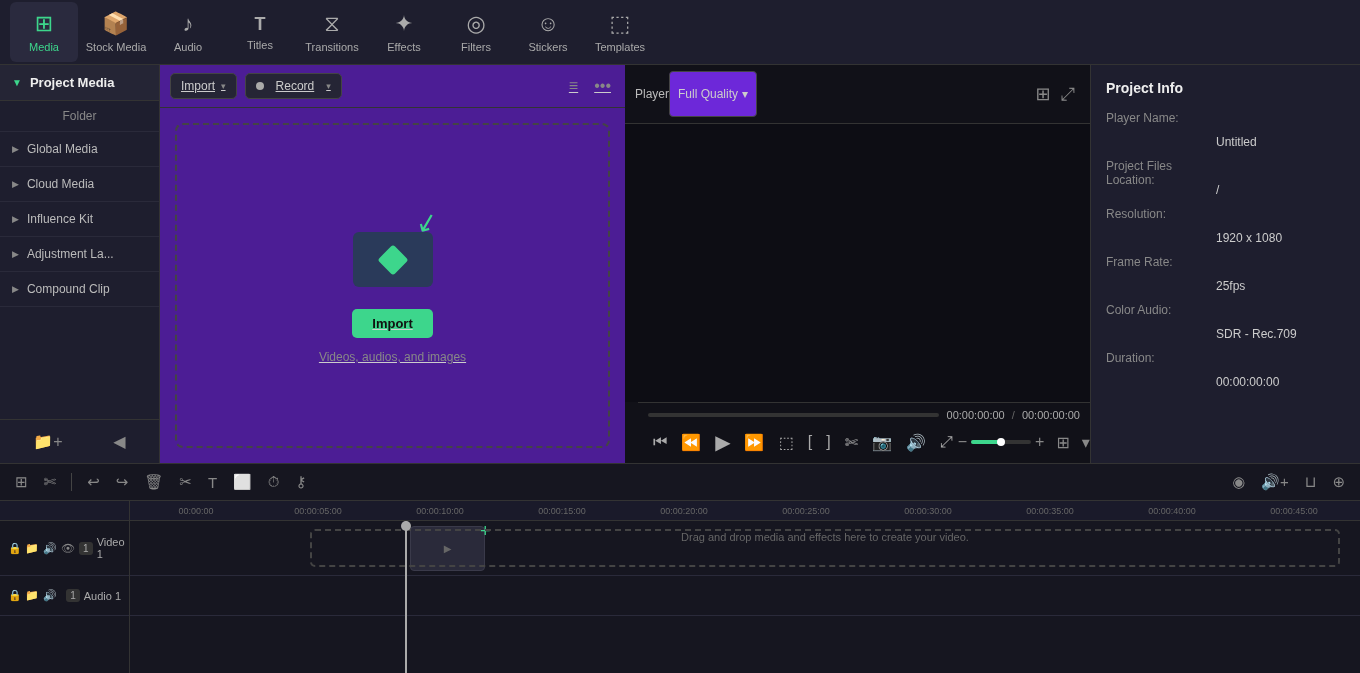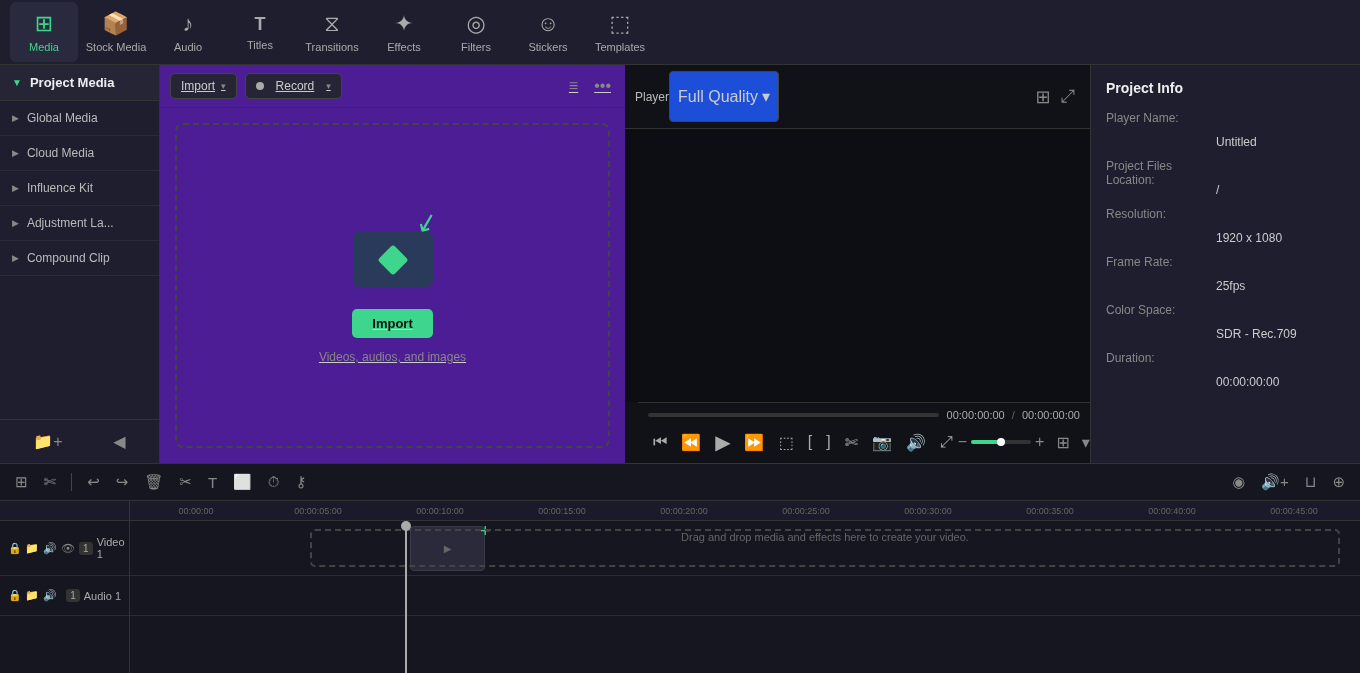--- a/index.html
+++ b/index.html
@@ -38,21 +38,21 @@
     .media-drop-area { flex: 1; display: flex; align-items: center; justify-content: center; margin: 15px; border: 2px dashed #444; border-radius: 8px; flex-direction: column; gap: 12px; }
     .import-box { display: flex; flex-direction: column; align-items: center; justify-content: center; gap: 12px; }
     .import-graphic { width: 100px; height: 90px; position: relative; }
     .green-import-btn { background: #3dd68c; color: #111; border: none; border-radius: 5px; padding: 7px 20px; cursor: pointer; font-size: 13px; font-weight: 600; }
     .drop-text { color: #888; font-size: 12px; }
 
     
     .player-panel { flex: 1; background: #111118; display: flex; flex-direction: column; overflow: hidden; }
     .player-header { display: flex; align-items: center; padding: 6px 10px; border-bottom: 1px solid #333; }
     .player-label { color: #bbb; font-size: 12px; }
-    .quality-select { background: #1d4ed8; border: 1px solid #444; border-radius: 4px; padding: 15px 8px; color: #ccc; font-size: 16px; cursor: pointer; display: flex; align-items: center; gap: 4px; }
+    .quality-select { background: #6d28d9; border: 1px solid #444; border-radius: 4px; padding: 15px 8px; color: #ccc; font-size: 12px; cursor: pointer; display: flex; align-items: center; gap: 4px; }
     .player-spacer { flex: 1; }
     .player-icon-btn { color: #888; cursor: pointer; font-size: 18px; padding: 3px 5px; border-radius: 3px; }
     .player-viewport { flex: 1; background: #0d0d14; display: flex; align-items: center; justify-content: center; }
     .player-controls { padding: 6px 10px; border-top: 1px solid #333; margin-left: 13px; }
     .progress-bar { display: flex; align-items: center; gap: 8px; margin-bottom: 6px; }
     .progress-track { flex: 1; height: 4px; background: #333; border-radius: 2px; cursor: pointer; }
     .progress-fill { height: 100%; background: #3dd68c; border-radius: 2px; width: 0%; }
     .time-display { color: #aaa; font-size: 11px; white-space: nowrap; }
     .time-sep { color: #666; margin: 0 4px; }
     .ctrl-btn { color: #aaa; cursor: pointer; font-size: 16px; padding: 3px 5px; border-radius: 3px; }
@@ -141,20 +141,23 @@
   </div>
 </div>
 
 <div class="main-area">
 
   <div class="sidebar">
     <div class="sidebar-header">
       <span class="arrow">▼</span>
       <span>Project Media</span>
     </div>
+    <div class="folder-btn">
+      <span>Folder</span>
+    </div>
     <div class="sidebar-item-btn">
       <span class="arrow">▶</span>
       <span>Global Media</span>
     </div>
     <div class="sidebar-item-btn">
       <span class="arrow">▶</span>
       <span>Cloud Media</span>
     </div>
     <div class="sidebar-item-btn">
       <span class="arrow">▶</span>
@@ -269,21 +272,21 @@
     </div>
     <div class="info-row">
       <span class="info-label">Resolution:</span>
       <span class="info-value">1920 x 1080</span>
     </div>
     <div class="info-row">
       <span class="info-label">Frame Rate:</span>
       <span class="info-value">25fps</span>
     </div>
     <div class="info-row">
-      <span class="info-label">Color Space:</span>
+      <span class="info-label">Color Audio:</span>
       <span class="info-value">SDR - Rec.709</span>
     </div>
     <div class="info-row">
       <span class="info-label">Duration:</span>
       <span class="info-value">00:00:00:00</span>
     </div>
   </div>
 
 </div>
 

